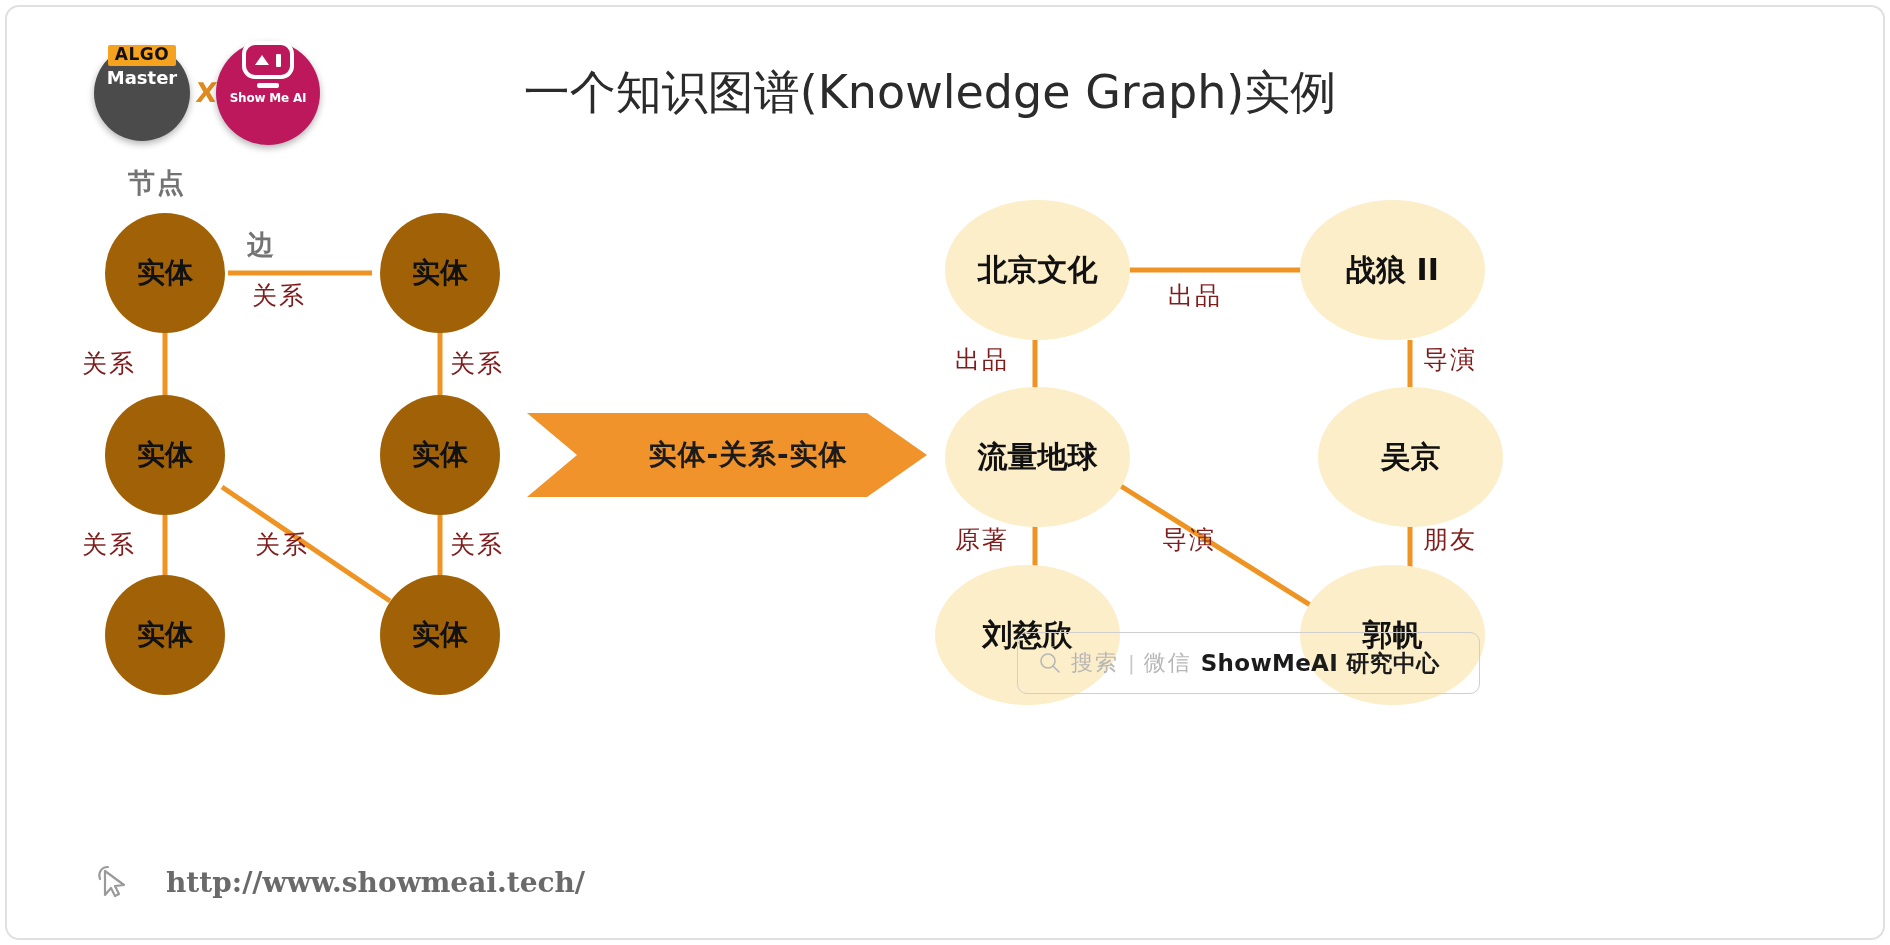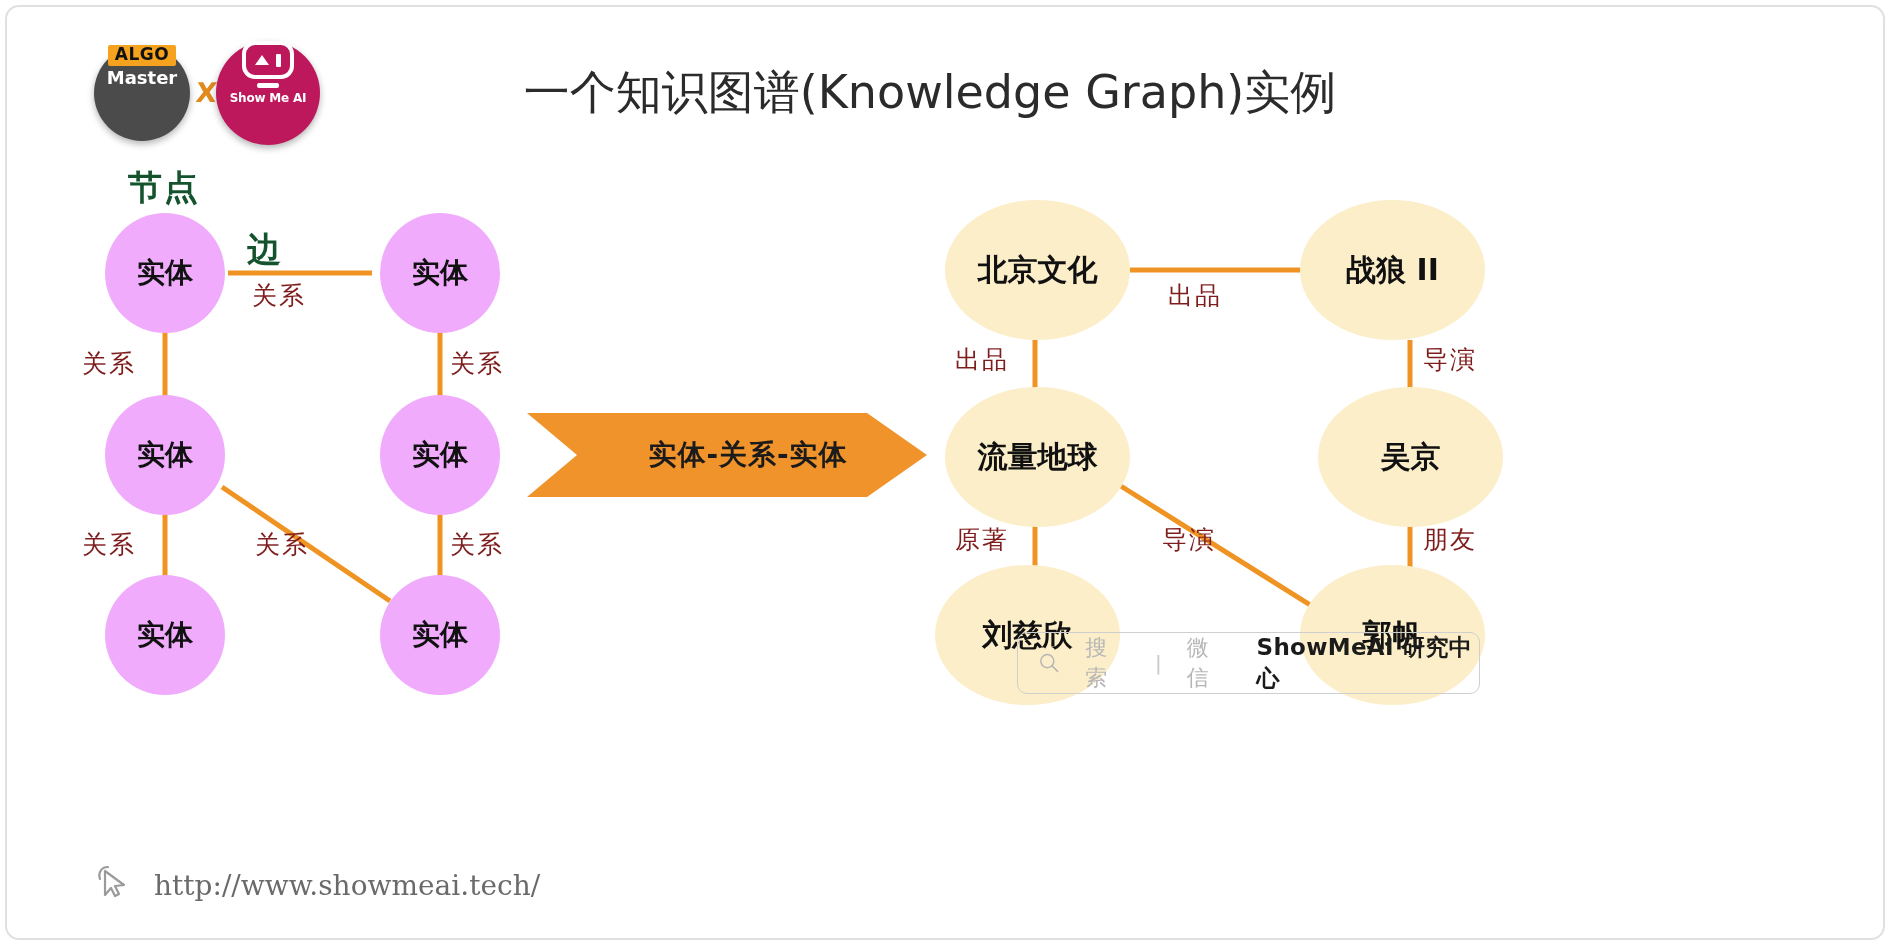--- a/index.html
+++ b/index.html
@@ -60,55 +60,55 @@
   .graph{position:absolute;}
   #graph-left{left:60px;top:165px;width:480px;height:560px;}
   #graph-right{left:910px;top:165px;width:640px;height:560px;}
   .graph svg{position:absolute;left:0;top:0;width:100%;height:100%;overflow:visible;}
 
   .node{
     position:absolute;display:flex;align-items:center;justify-content:center;
     text-align:center;font-weight:bold;color:#111;
     box-sizing:border-box;
   }
-  .node.gray{background:#f0abfc;border-radius:50%;font-size:28px;}
+  .node.gray{background:#a16207;border-radius:50%;font-size:28px;}
   .node.cream{background:#fceec9;border-radius:50%;font-size:30px;}
 
   .edge-label{
     position:absolute;font-size:25px;color:#7f1d1d;white-space:nowrap;
     line-height:1;letter-spacing:2px;
   }
   .annot{
-    position:absolute;font-size:34px;font-weight:bold;color:#14532d;
+    position:absolute;font-size:27px;font-weight:bold;color:#737373;
     white-space:nowrap;letter-spacing:2px;
   }
 
   
   #arrow-wrap{position:absolute;left:527px;top:405px;width:400px;height:100px;}
   #arrow-wrap svg{position:absolute;left:0;top:0;}
   #arrow-text{
     position:absolute;left:76px;top:0;width:290px;height:100px;
     display:flex;align-items:center;justify-content:center;
     font-size:28px;font-weight:bold;color:#1b1b1b;letter-spacing:1px;
   }
 
   
   #watermark{
     position:absolute;left:1017px;top:632px;width:463px;height:62px;
     border:1px solid #cfcfcf;border-radius:10px;background:transparent;
-    display:flex;align-items:center;gap:25px;padding-left:20px;box-sizing:border-box;
+    display:flex;align-items:center;gap:9px;padding-left:20px;box-sizing:border-box;
   }
   #watermark .wm-search{font-size:22px;color:#b6b6b6;letter-spacing:2px;}
   #watermark .wm-sep{color:#c7c7c7;font-size:20px;}
   #watermark .wm-wechat{font-size:22px;color:#b6b6b6;letter-spacing:2px;}
   #watermark .wm-brand{font-size:23px;font-weight:bold;color:#1b1b1b;letter-spacing:.3px;}
 
   
   #footer{
-    position:absolute;left:96px;top:862px;display:flex;align-items:flex-end;gap:20px;
+    position:absolute;left:96px;top:862px;display:flex;align-items:center;gap:32px;font-weight:bold;
   }
   #footer .url{font-size:28px;color:#6a6a6a;font-family:"DejaVu Serif","Liberation Serif",serif;}
 </style>
 </head>
 <body>
 
 <div id="canvas">
 
   <div id="frame"></div>
 

